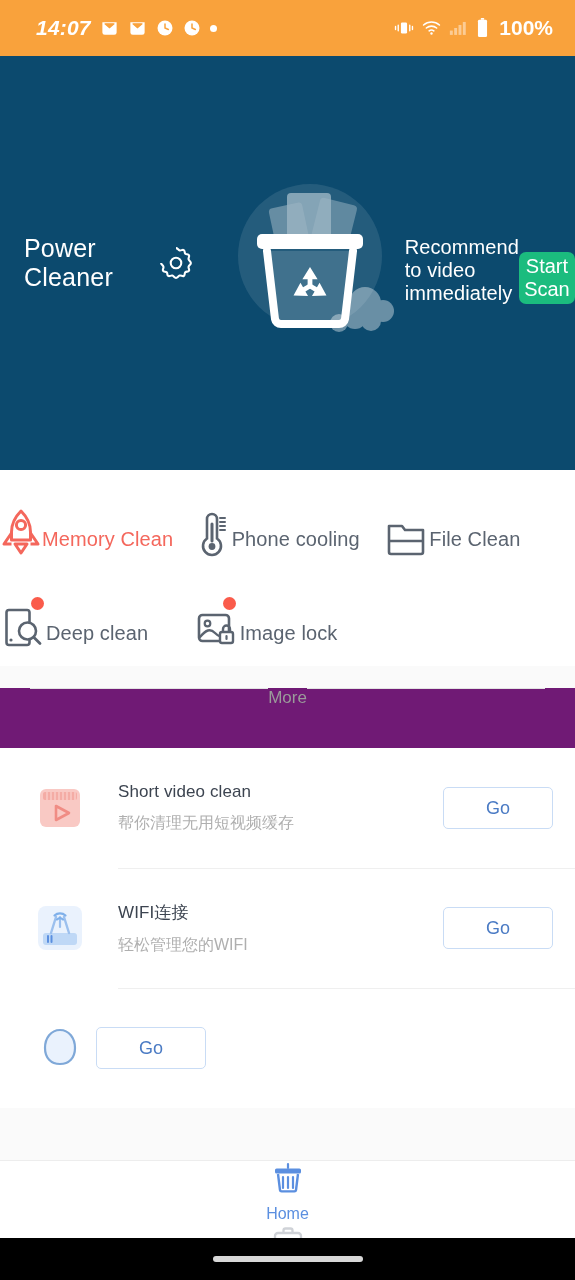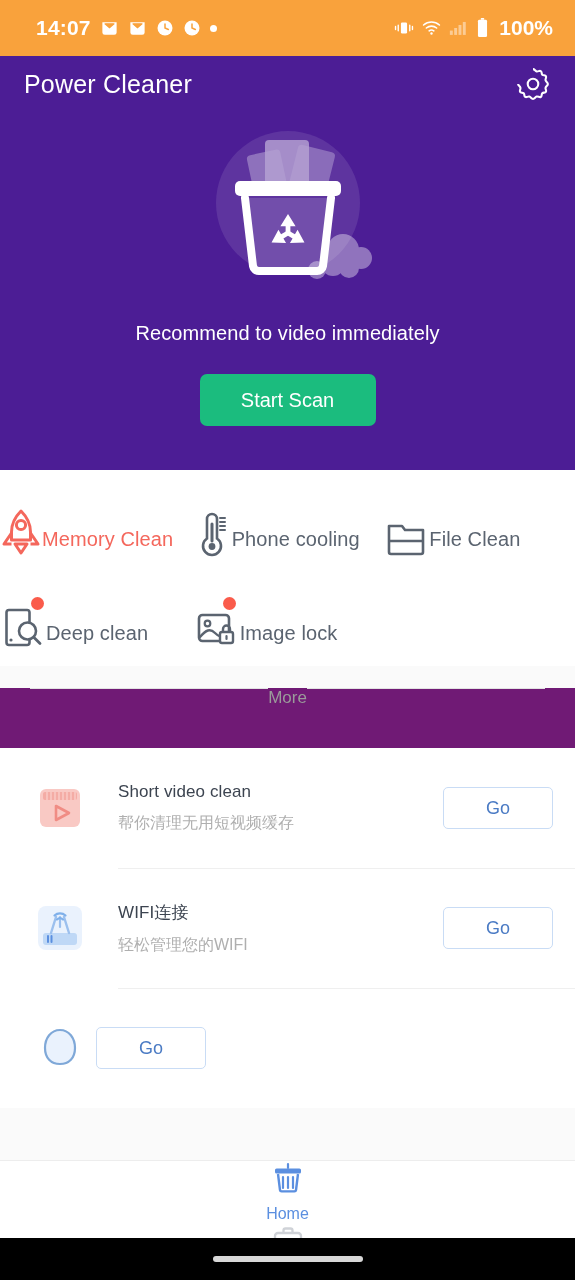--- a/index.html
+++ b/index.html
@@ -10,31 +10,31 @@
     overflow:hidden;
   }
   .phone { position:relative; width:575px; height:1280px; background:#fafafa; }
 
   
   .statusbar {
     height:56px; background:#F9A23C;
     display:flex; align-items:center; justify-content:space-between;
     padding:0 22px 0 36px;
   }
-  .sb-left { display:flex; align-items:center; gap:9px; }
+  .sb-left { display:flex; align-items:center; gap:9px;font-style:italic; }
   .sb-right { display:flex; align-items:center; gap:8px; }
   .sb-time { color:#fff; font-size:21px; font-weight:700; letter-spacing:.2px; }
   .sb-pct  { color:#fff; font-size:21px; font-weight:700; margin-left:2px; }
   .sb-ico { display:block; }
   .dot-ico { width:7px; height:7px; border-radius:50%; background:#fff; }
 
   
   .hero {
-    background:#4c1d95; height:414px;
-    position:relative; display:flex; flex-direction:column; align-items:center;
+    background:#0c4a6e; height:414px;
+    position:relative; display:flex; flex-direction:row; align-items:center;
   }
   .appbar {
     height:56px; width:100%;
     display:flex; align-items:center; justify-content:space-between;
     padding:0 22px 0 24px;
   }
   .app-title { color:#fff; font-size:25px; font-weight:400; letter-spacing:.2px; }
   .gear-btn { width:40px; height:40px; display:flex; align-items:center; justify-content:center; cursor:pointer; }
 
   .hero-art { margin-top:6px; width:190px; height:190px; position:relative; }

